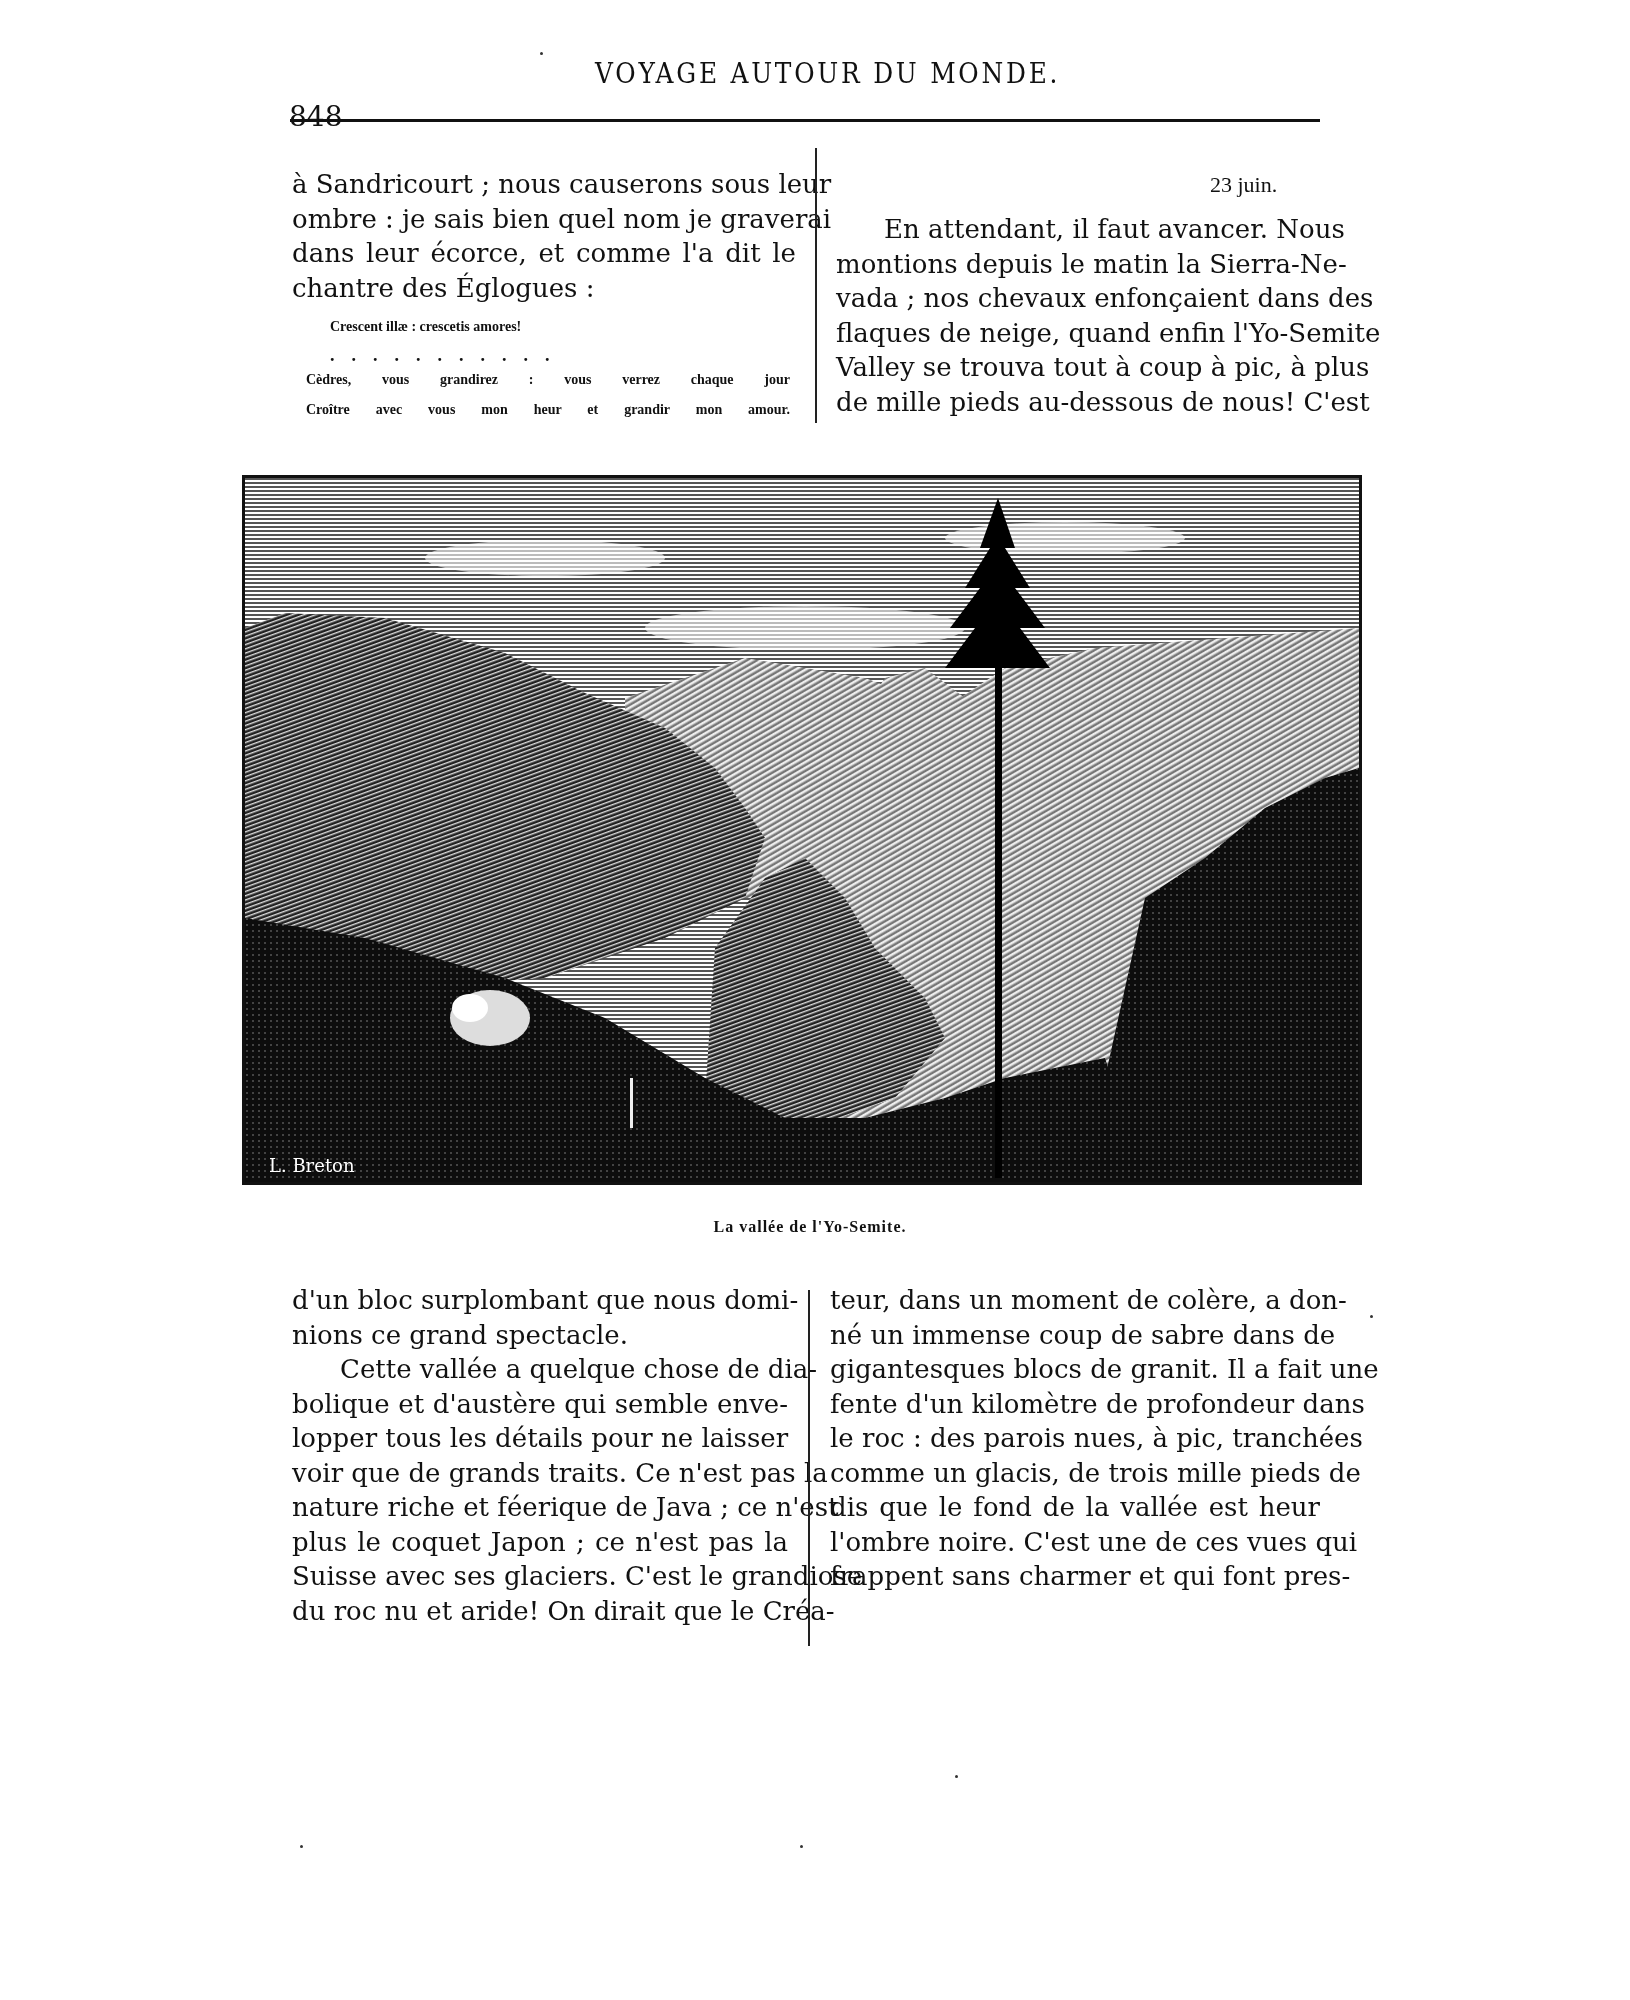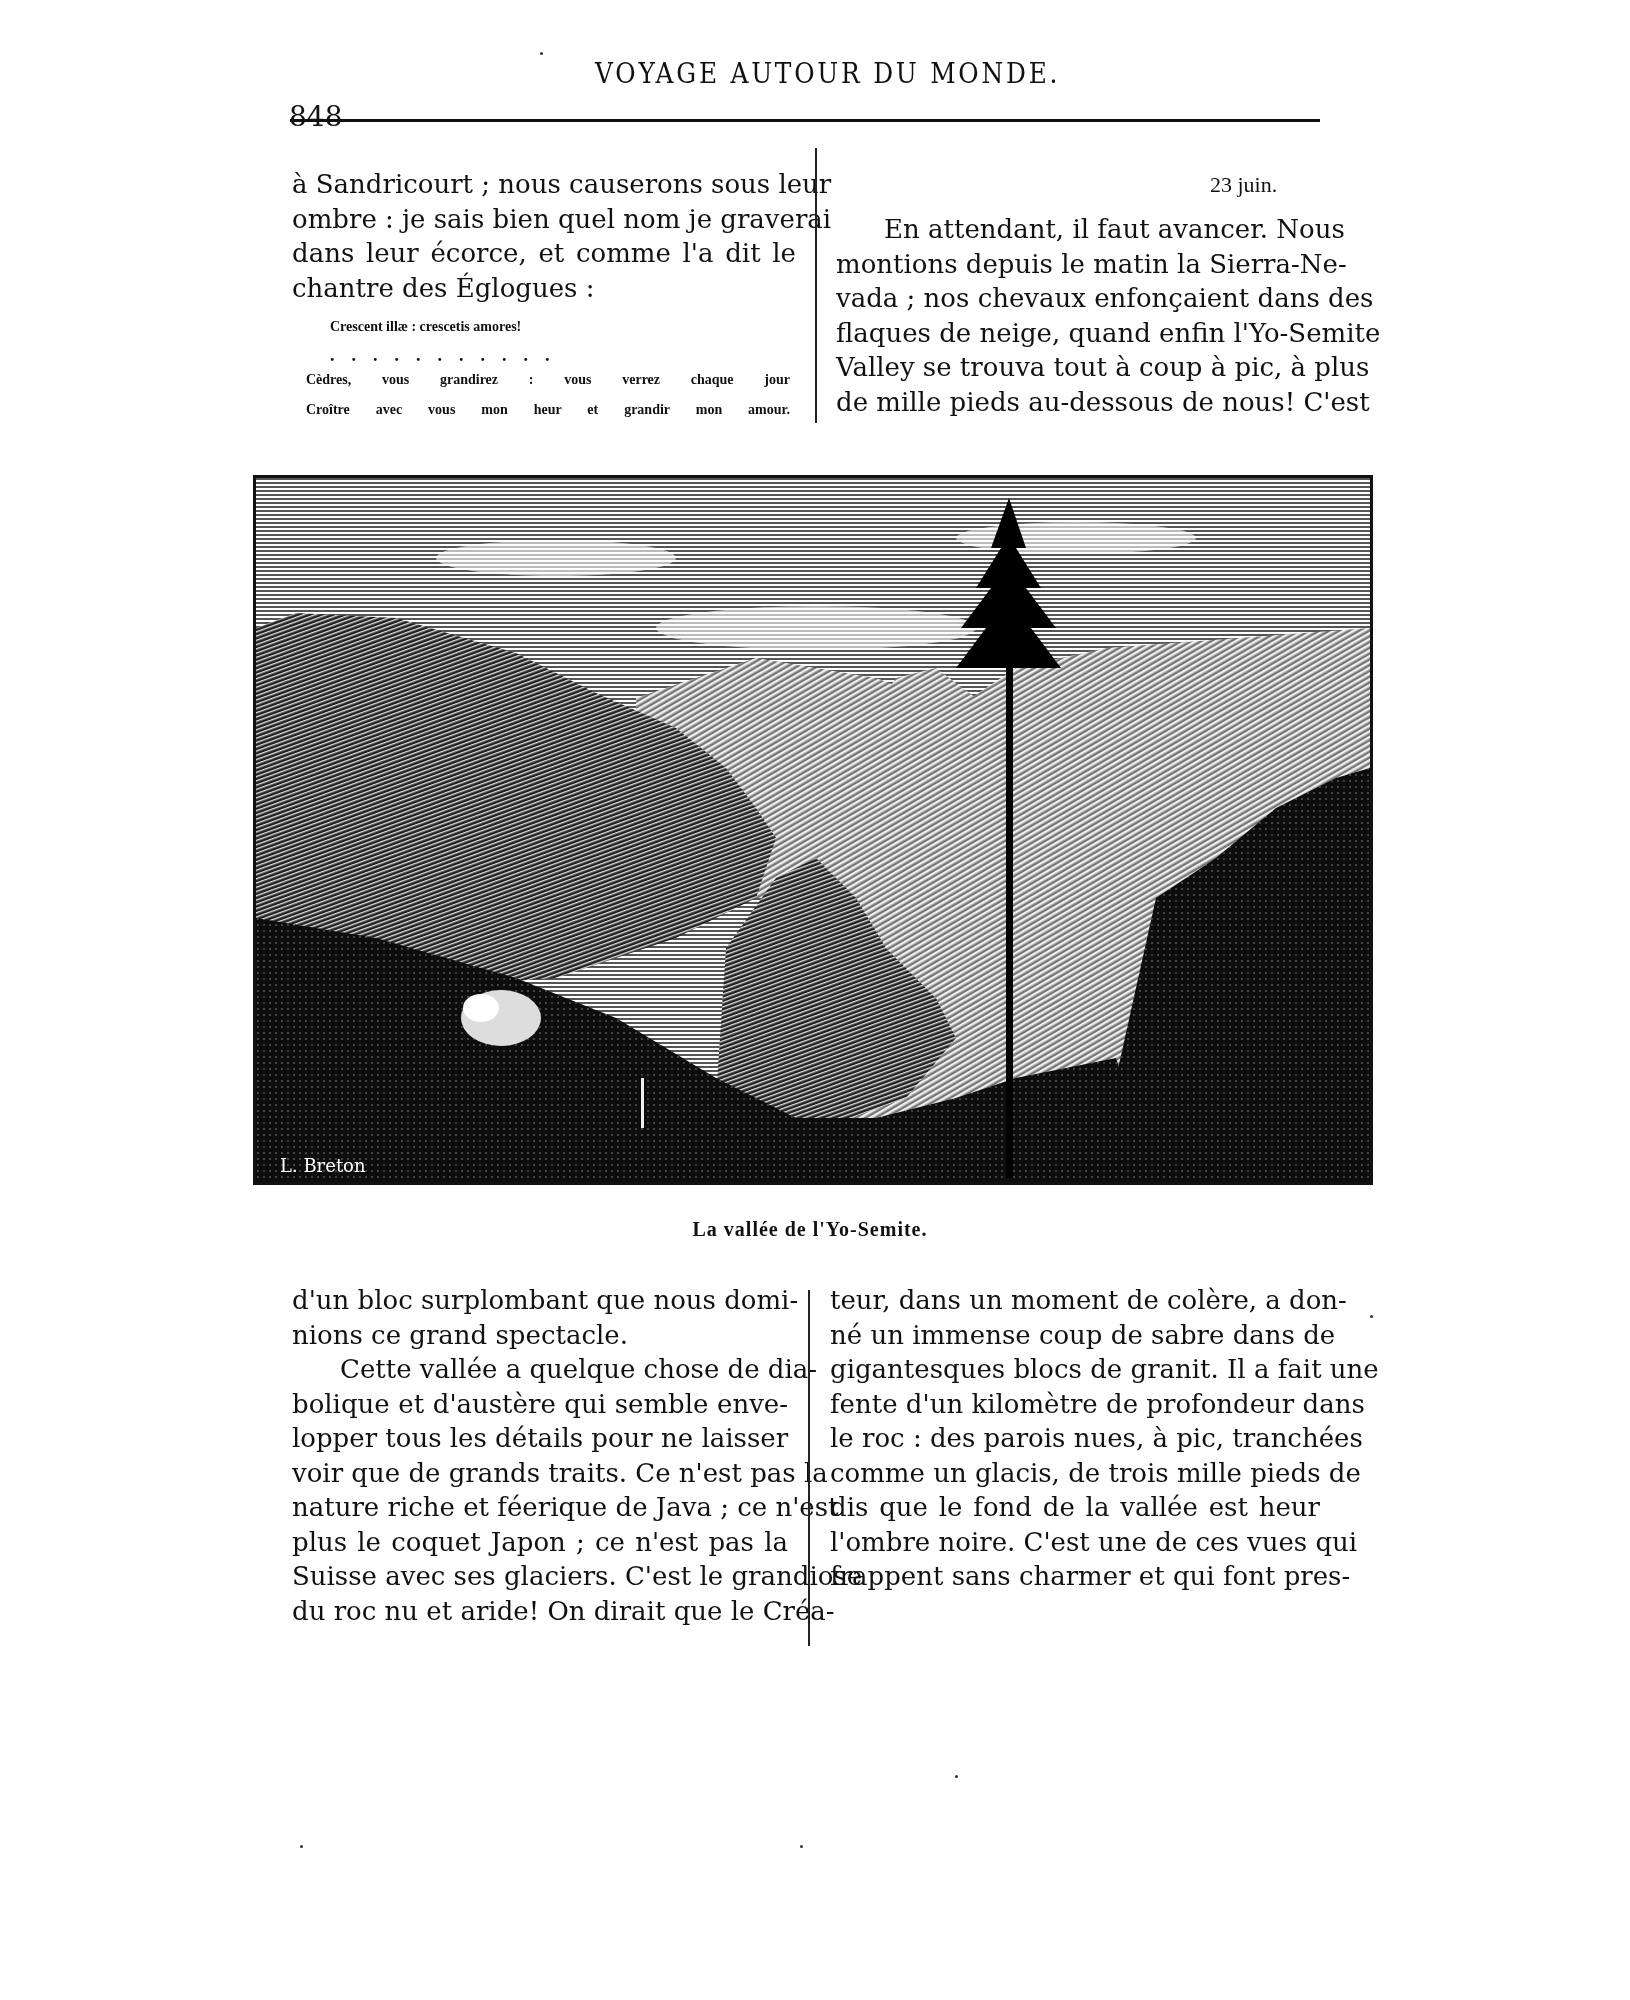--- a/index.html
+++ b/index.html
@@ -22,23 +22,23 @@
   .verse-fr1 { left: 306px; top: 365px; width: 484px; text-align: justify; text-align-last: justify; }
   .verse-fr2 { left: 306px; top: 395px; width: 484px; text-align: justify; text-align-last: justify; }
 
   .divider { position: absolute; width: 2px; background: #222; }
   .div-top { left: 815px; top: 148px; height: 275px; }
   .div-bottom { left: 808px; top: 1290px; height: 356px; }
 
   .date-line { left: 1210px; top: 172px; font-size: 22px; font-family: "Liberation Serif", serif; }
   .top-right { left: 836px; top: 212px; width: 484px; }
 
-  .figure { left: 253px; top: 475px; width: 1120px; height: 710px; border: 3px solid #111; box-sizing: border-box; overflow: hidden; background: #ef4444; }
+  .figure { left: 242px; top: 475px; width: 1120px; height: 710px; border: 3px solid #111; box-sizing: border-box; overflow: hidden; background: #ef4444; }
   .figure svg { display: block; }
-  .caption { left: 0; width: 1630px; top: 1218px; text-align: center; font-size: 20px; font-weight: bold; font-family: "Liberation Serif", serif; letter-spacing: 1px; }
+  .caption { left: 0; width: 1630px; top: 1218px; text-align: center; font-size: 16px; font-weight: bold; font-family: "Liberation Serif", serif; letter-spacing: 1px; }
   .caption span { position: relative; left: -5px; }
 
   .bottom-left { left: 292px; top: 1283px; width: 496px; }
   .bottom-right { left: 830px; top: 1283px; width: 490px; }
   .speck { position: absolute; width: 3px; height: 3px; background: #333; border-radius: 50%; }
 </style>
 </head>
 <body>
 
 <div class="abs page-num">848</div>

